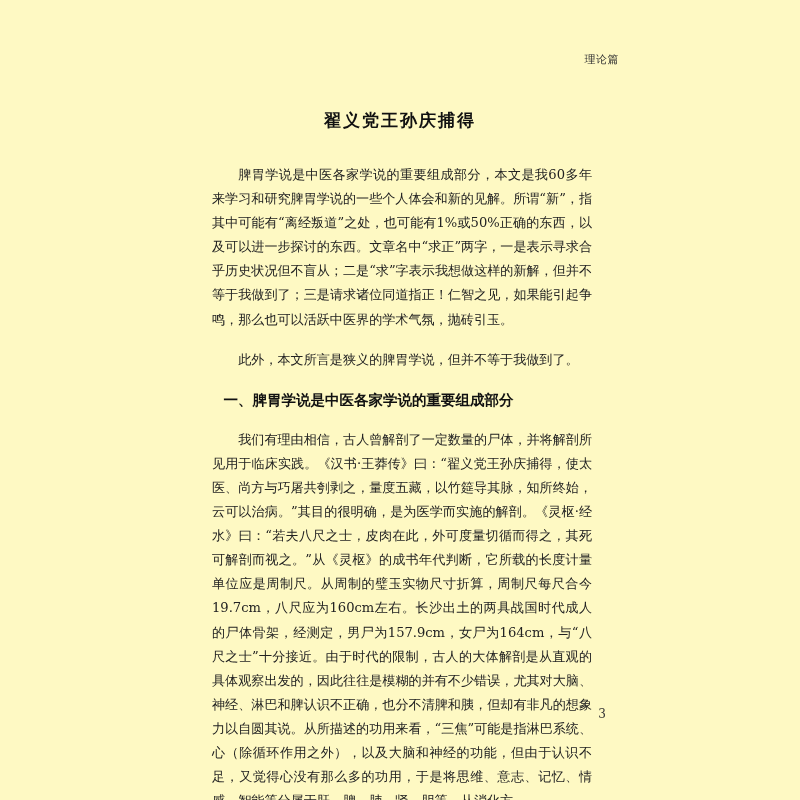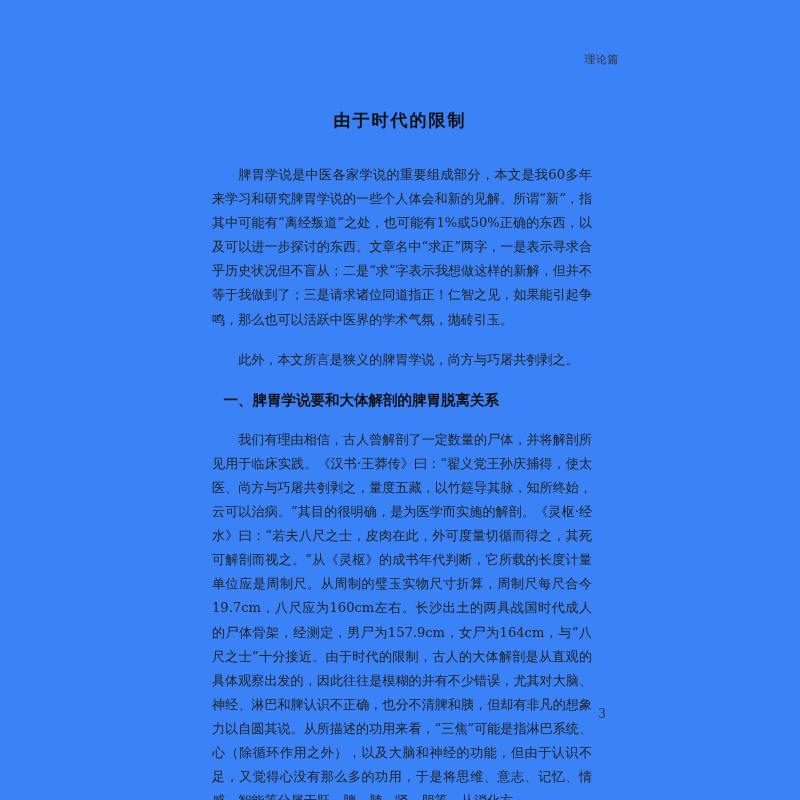--- a/index.html
+++ b/index.html
@@ -12,21 +12,21 @@
     height: 800px;
     position: relative;
     overflow: hidden;
     font-family: "DejaVu Serif", "Liberation Serif", serif;
     color: #1a1a1a;
   }
   .page {
     position: absolute;
     left: 0; top: 0;
     width: 800px; height: 800px;
-    background: #3b82f6;
+    background: #fef9c3;
   }
   .running-header {
     position: absolute;
     right: 181px;
     top: 52px;
     font-family: "DejaVu Sans", "Liberation Sans", sans-serif;
     font-size: 11px;
     color: #333;
     letter-spacing: 0.5px;
   }
@@ -71,23 +71,23 @@
     font-size: 12px;
     color: #333;
   }
 </style>
 </head>
 <body>
 
 <div class="page">
   <div class="running-header">理论篇</div>
 
-  <div class="title">由于时代的限制</div>
+  <div class="title">翟义党王孙庆捕得</div>
 
   <div class="body-text">
     <p>脾胃学说是中医各家学说的重要组成部分，本文是我60多年来学习和研究脾胃学说的一些个人体会和新的见解。所谓“新”，指其中可能有“离经叛道”之处，也可能有1%或50%正确的东西，以及可以进一步探讨的东西。文章名中“求正”两字，一是表示寻求合乎历史状况但不盲从；二是“求”字表示我想做这样的新解，但并不等于我做到了；三是请求诸位同道指正！仁智之见，如果能引起争鸣，那么也可以活跃中医界的学术气氛，抛砖引玉。</p>
-    <p>此外，本文所言是狭义的脾胃学说，尚方与巧屠共刳剥之。</p>
-    <div class="section-heading">一、脾胃学说要和大体解剖的脾胃脱离关系</div>
+    <p>此外，本文所言是狭义的脾胃学说，但并不等于我做到了。</p>
+    <div class="section-heading">一、脾胃学说是中医各家学说的重要组成部分</div>
     <p>我们有理由相信，古人曾解剖了一定数量的尸体，并将解剖所见用于临床实践。《汉书·王莽传》曰：“翟义党王孙庆捕得，使太医、尚方与巧屠共刳剥之，量度五藏，以竹筵导其脉，知所终始，云可以治病。”其目的很明确，是为医学而实施的解剖。《灵枢·经水》曰：“若夫八尺之士，皮肉在此，外可度量切循而得之，其死可解剖而视之。”从《灵枢》的成书年代判断，它所载的长度计量单位应是周制尺。从周制的璧玉实物尺寸折算，周制尺每尺合今19.7cm，八尺应为160cm左右。长沙出土的两具战国时代成人的尸体骨架，经测定，男尸为157.9cm，女尸为164cm，与“八尺之士”十分接近。由于时代的限制，古人的大体解剖是从直观的具体观察出发的，因此往往是模糊的并有不少错误，尤其对大脑、神经、淋巴和脾认识不正确，也分不清脾和胰，但却有非凡的想象力以自圆其说。从所描述的功用来看，“三焦”可能是指淋巴系统、心（除循环作用之外），以及大脑和神经的功能，但由于认识不足，又觉得心没有那么多的功用，于是将思维、意志、记忆、情感、智能等分属于肝、脾、肺、肾、胆等。从消化方</p>
   </div>
 
   <div class="page-number">3</div>
 </div>
 
 </body></html>

